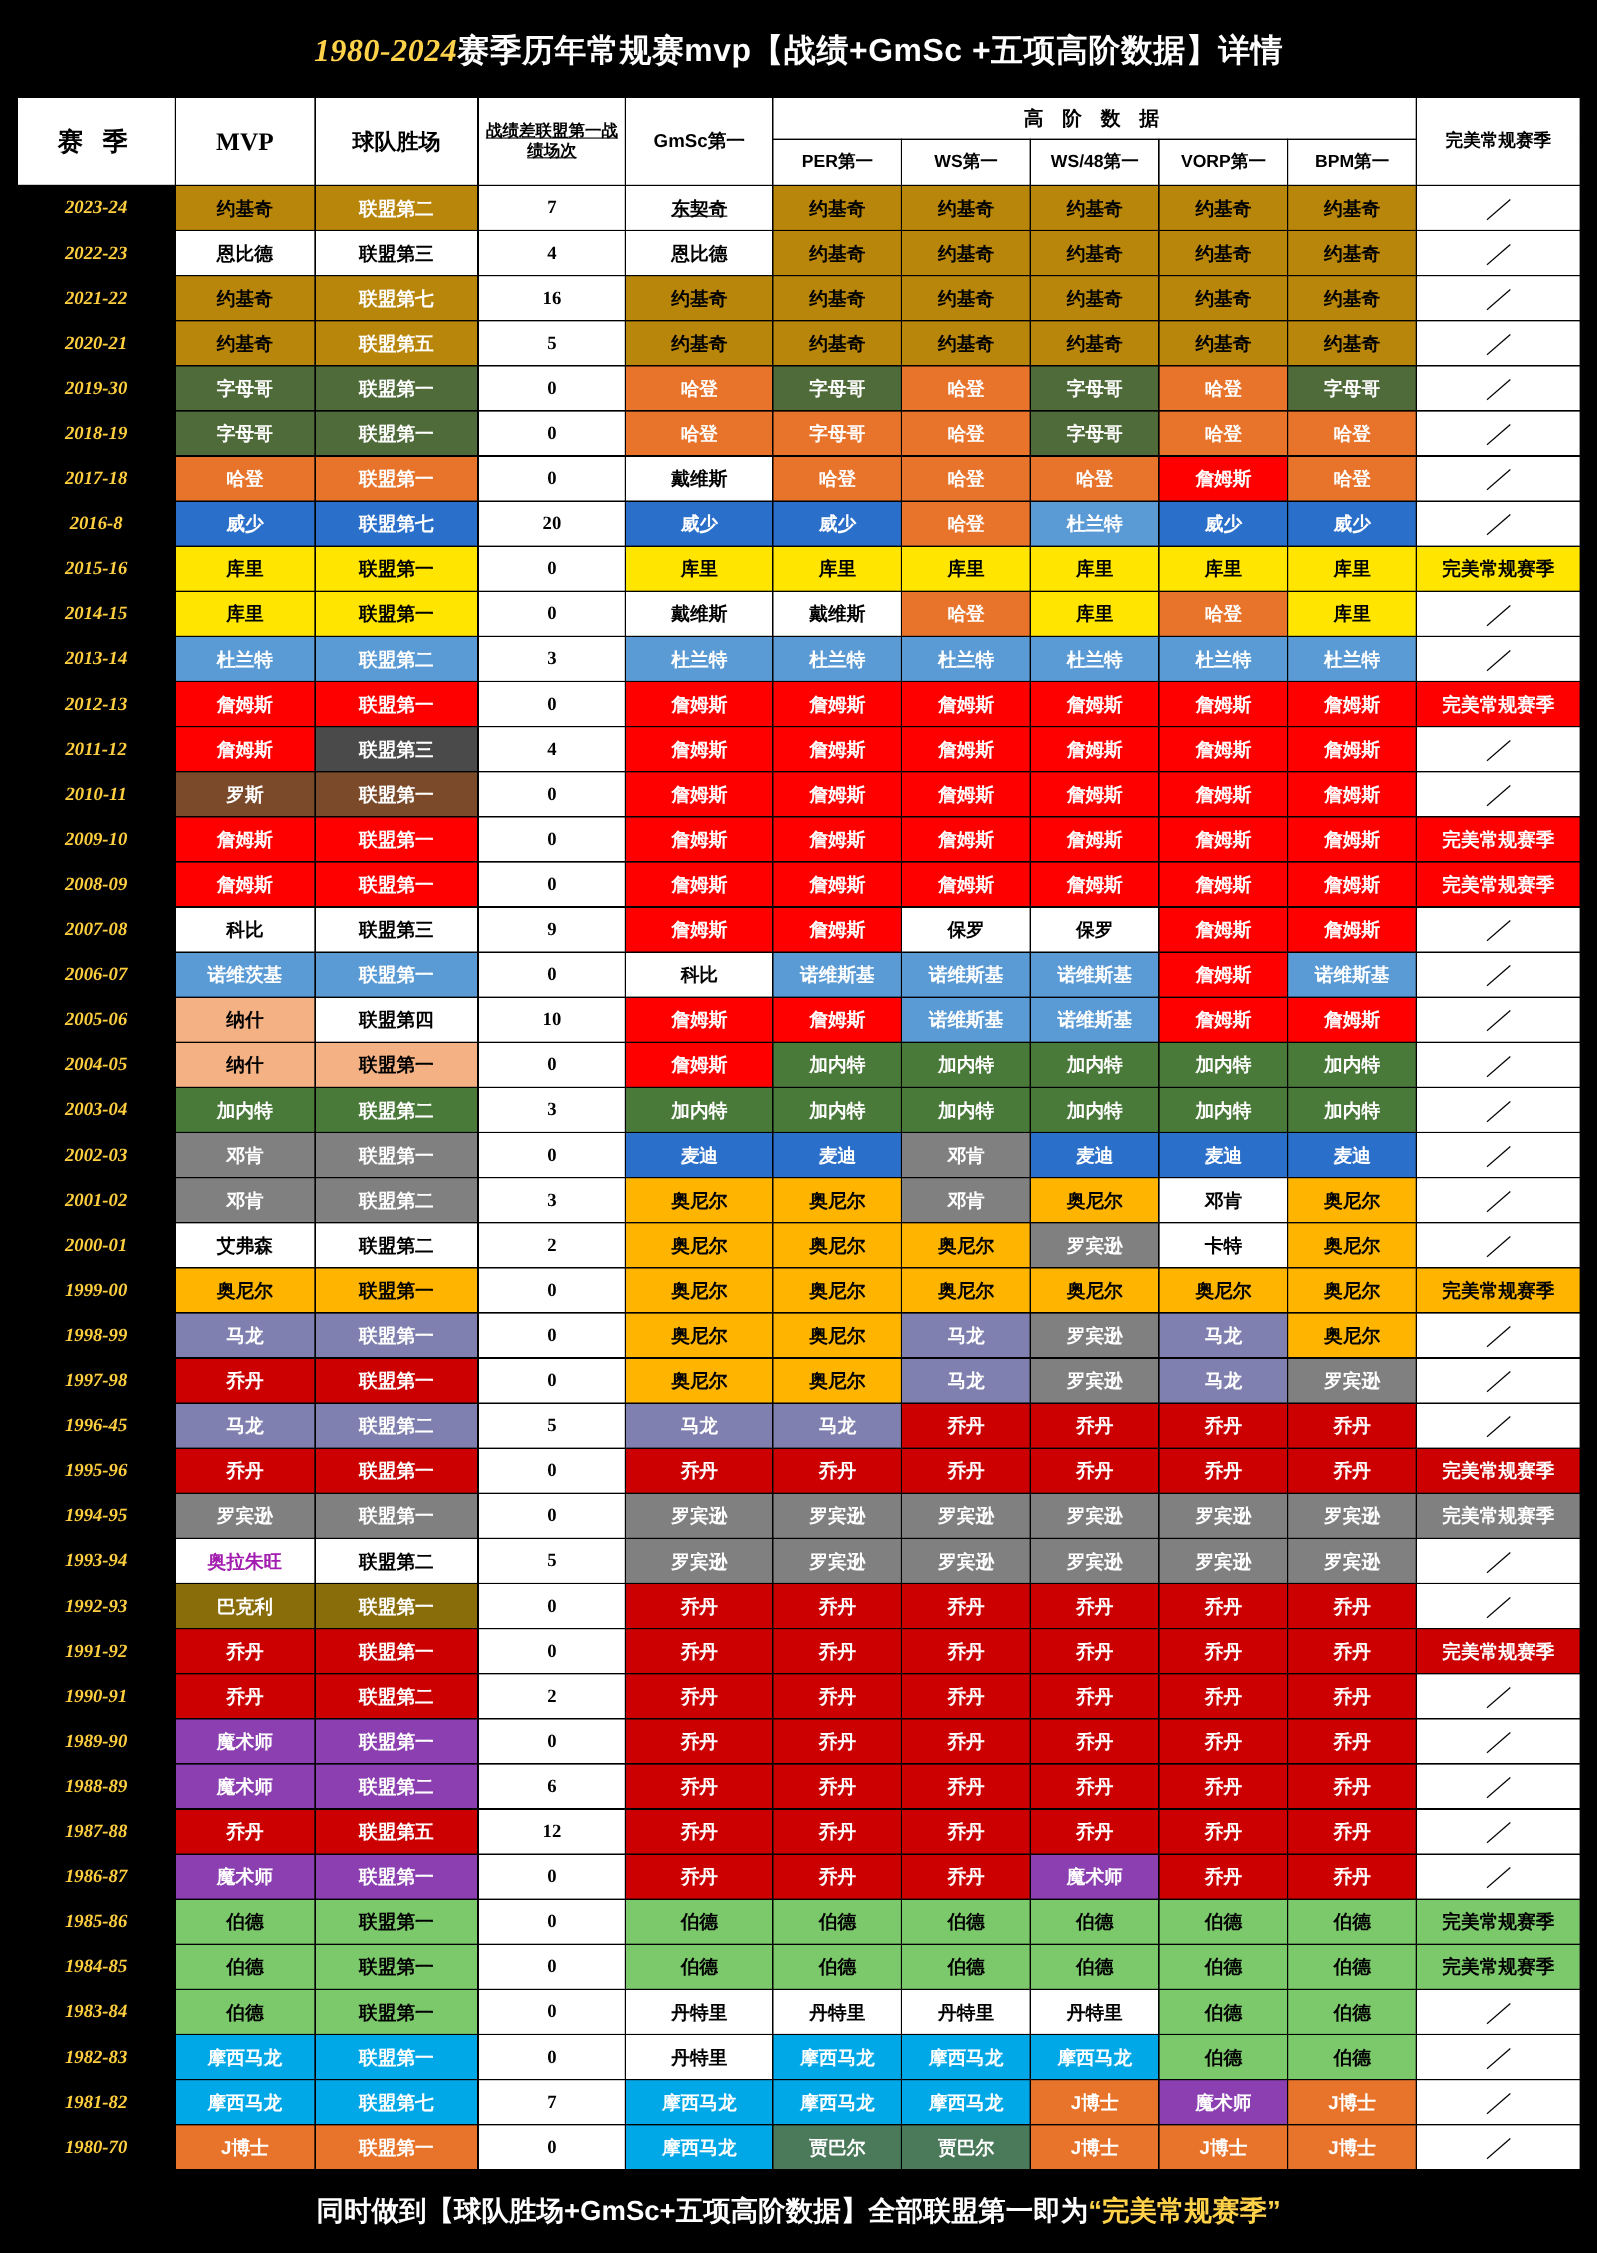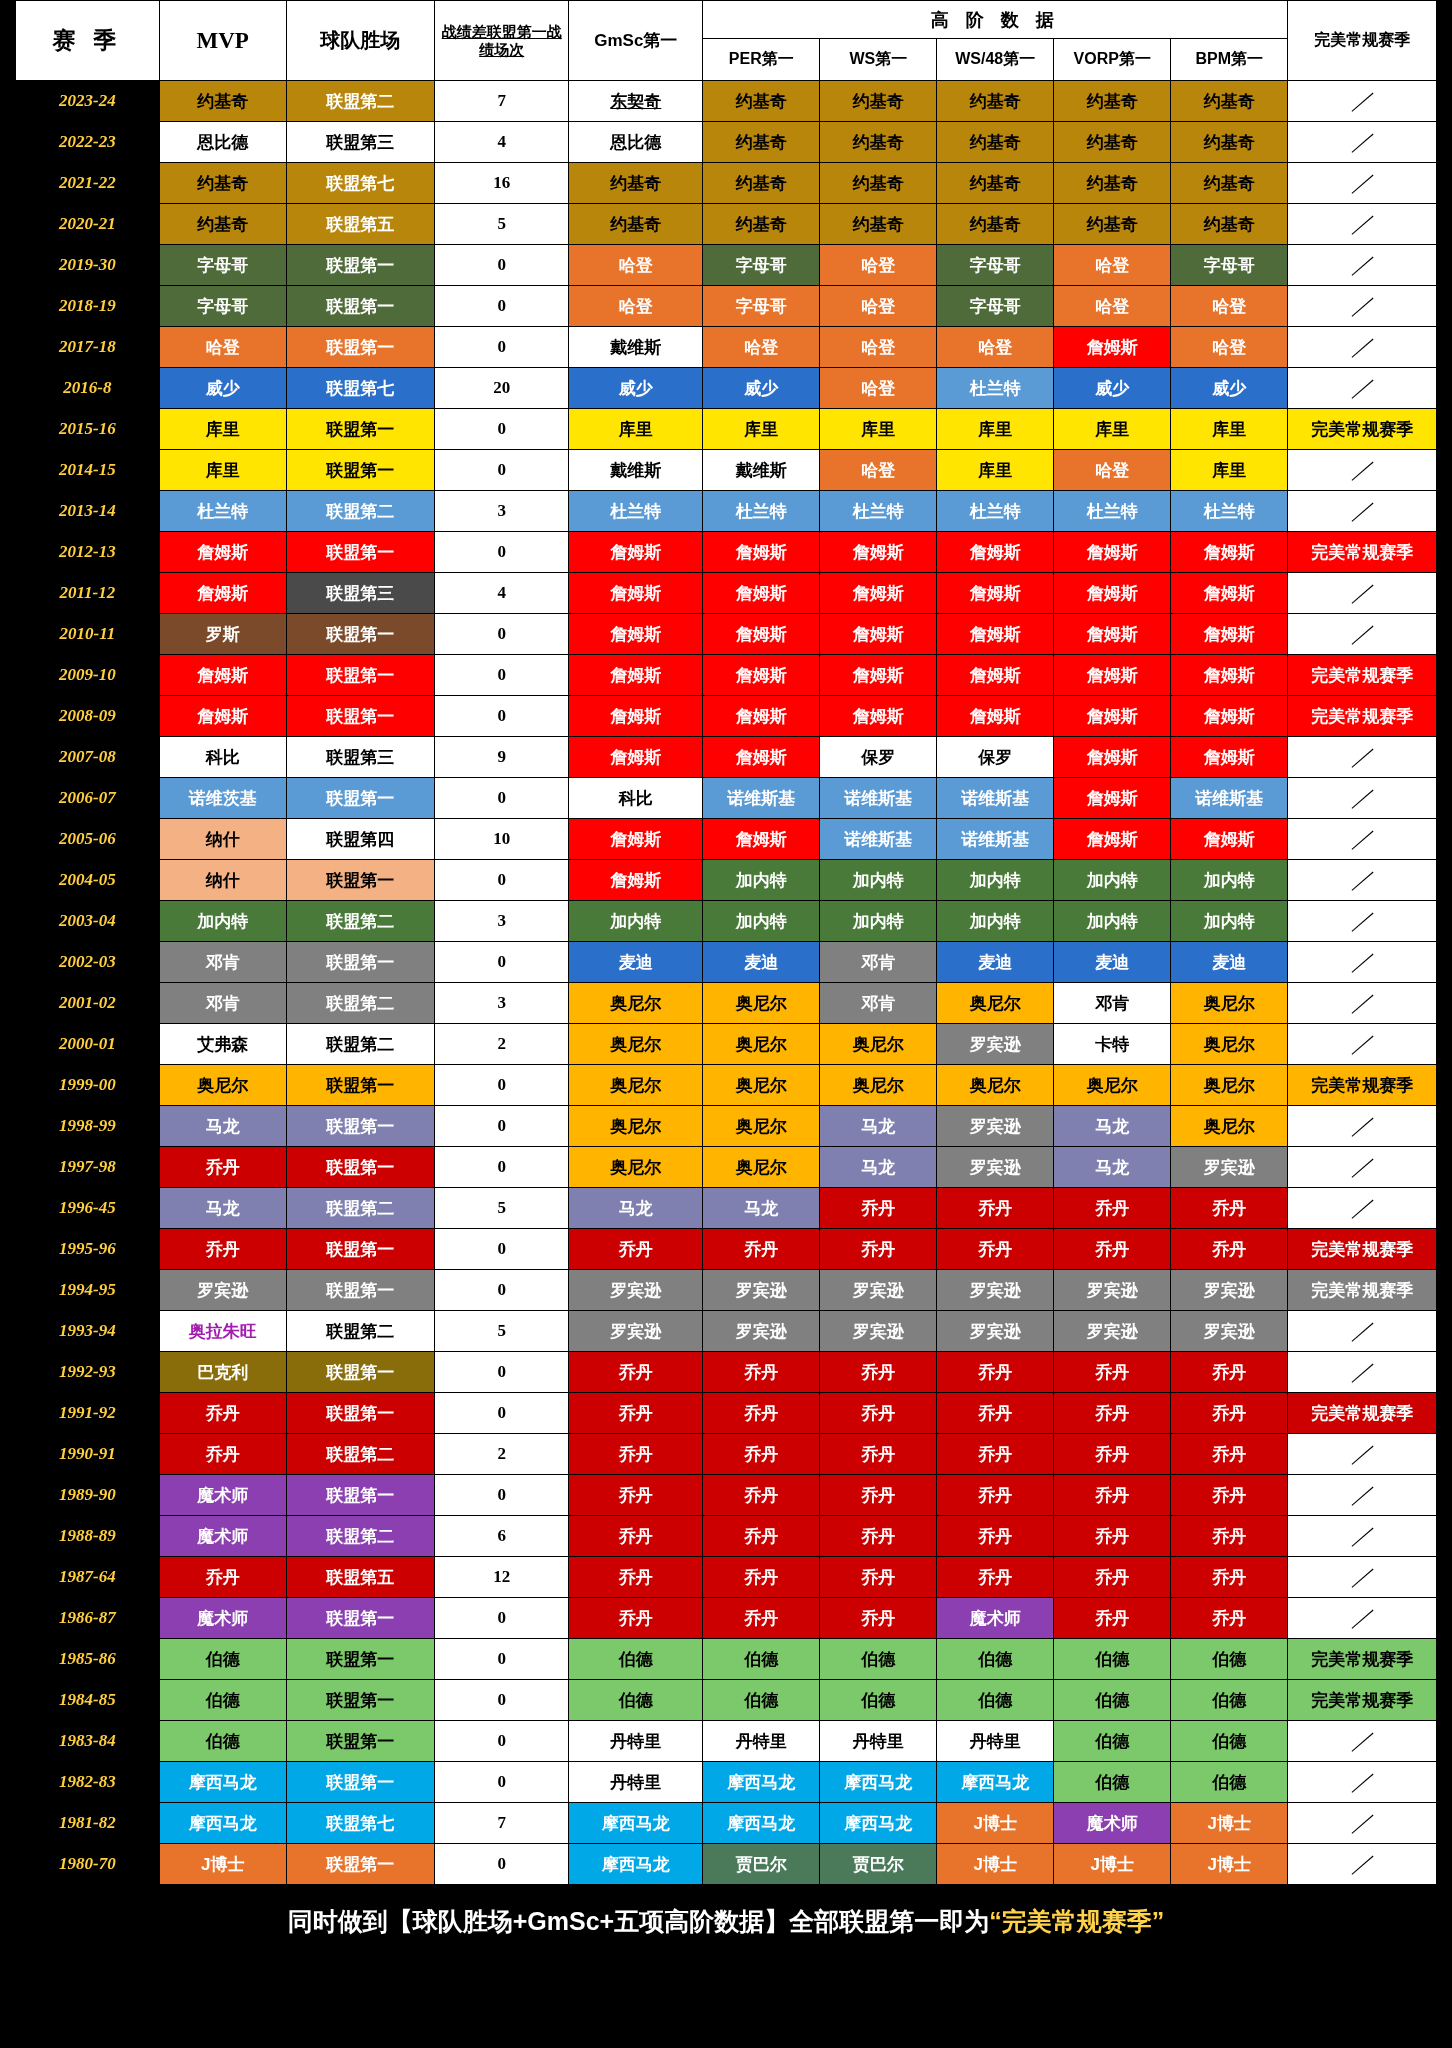--- a/index.html
+++ b/index.html
@@ -112,20 +112,23 @@
   col.c-ws48 { width: 96px; }
   col.c-vorp { width: 96px; }
   col.c-bpm { width: 96px; }
   col.c-perfect { width: 122px; }
 </style>
 </head>
 <body>
 
 <div class="page">
 
+  <div class="title-bar">
+    <span class="ty">1980-2024</span><span class="tw">赛季历年常规赛mvp【战绩+GmSc +五项高阶数据】详情</span>
+  </div>
 
   <table class="main">
     <colgroup>
       <col class="c-season">
         <col class="c-mvp">
         <col class="c-win">
         <col class="c-gap">
         <col class="c-gmsc">
       <col class="c-per">
         <col class="c-ws">
@@ -615,21 +618,21 @@
           <td class="gap">6</td>
           <td style="background: rgb(204, 0, 0); color: rgb(255, 255, 255);">乔丹</td>
           <td style="background: rgb(204, 0, 0); color: rgb(255, 255, 255);">乔丹</td>
           <td style="background: rgb(204, 0, 0); color: rgb(255, 255, 255);">乔丹</td>
           <td style="background: rgb(204, 0, 0); color: rgb(255, 255, 255);">乔丹</td>
           <td style="background: rgb(204, 0, 0); color: rgb(255, 255, 255);">乔丹</td>
           <td style="background: rgb(204, 0, 0); color: rgb(255, 255, 255);">乔丹</td>
           <td class="perfect slash" style="background: rgb(255, 255, 255); color: rgb(0, 0, 0);">／</td>
         </tr>
         <tr>
-          <td class="season">1987-64</td>
+          <td class="season">1987-88</td>
           <td style="background: rgb(204, 0, 0); color: rgb(255, 255, 255);">乔丹</td>
           <td style="background: rgb(204, 0, 0); color: rgb(255, 255, 255);">联盟第五</td>
           <td class="gap">12</td>
           <td style="background: rgb(204, 0, 0); color: rgb(255, 255, 255);">乔丹</td>
           <td style="background: rgb(204, 0, 0); color: rgb(255, 255, 255);">乔丹</td>
           <td style="background: rgb(204, 0, 0); color: rgb(255, 255, 255);">乔丹</td>
           <td style="background: rgb(204, 0, 0); color: rgb(255, 255, 255);">乔丹</td>
           <td style="background: rgb(204, 0, 0); color: rgb(255, 255, 255);">乔丹</td>
           <td style="background: rgb(204, 0, 0); color: rgb(255, 255, 255);">乔丹</td>
           <td class="perfect slash" style="background: rgb(255, 255, 255); color: rgb(0, 0, 0);">／</td>

